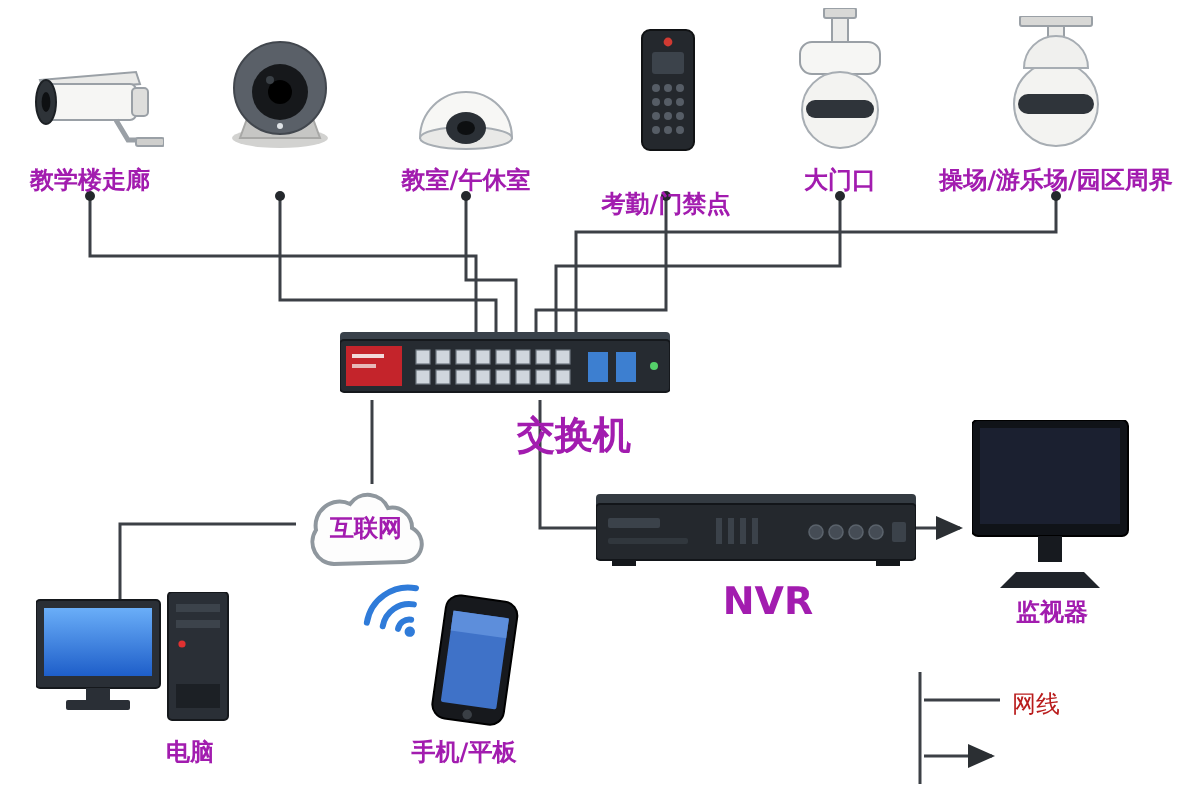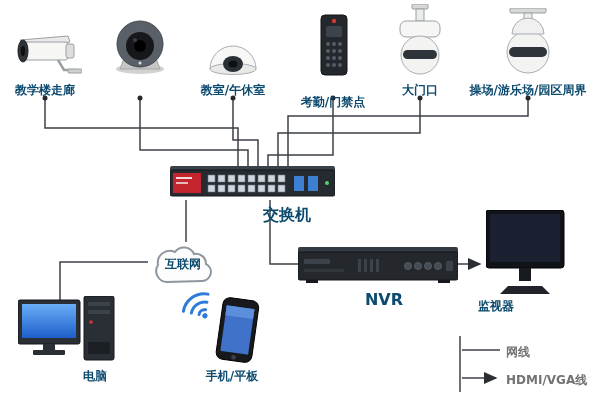--- a/index.html
+++ b/index.html
@@ -1,23 +1,23 @@
 <!DOCTYPE html>
 <html><head>
 <meta charset="utf-8">
 <style>
   * { margin:0; padding:0; box-sizing:border-box; }
   body { font-family:"DejaVu Sans","Liberation Sans",sans-serif; background:#fff; }
   .stage { position:relative; width:600px; height:400px; background:#ffffff; overflow:hidden; }
   .wires { position:absolute; left:0; top:0; z-index:1; }
   .device { position:absolute; z-index:2; }
   .lbl { position:absolute; z-index:3; transform:translateX(-50%); font-size:12px; font-weight:700;
-         color:#0c4a6e; white-space:nowrap; letter-spacing:0; }
-  .lbl--big { font-size:16px; }
-  .lbl--plain { transform:none; font-weight:700; color:#737373; }
+         color:#a21caf; white-space:nowrap; letter-spacing:0; }
+  .lbl--big { font-size:19px; }
+  .lbl--plain { transform:none; font-weight:400; color:#b91c1c; }
   .rot8  { transform:rotate(8deg); }
   .rotm35 { transform:rotate(-35deg); }
 </style>
 </head>
 <body>
 
 <div class="stage">
 
   <svg class="wires" width="600" height="400" viewBox="0 0 600 400">
     <defs>
@@ -240,18 +240,17 @@
   <div class="lbl lbl--big" style="left:372px; top:290px;margin-left:12px;">NVR</div>
 
   <div class="device" style="left:486px; top:210px;">
     <svg width="80" height="88" viewBox="0 0 80 88">
       <rect x="0" y="0" width="78" height="58" rx="3" fill="#101318" stroke="#000"></rect>
       <rect x="4" y="4" width="70" height="48" fill="#1b2030"></rect>
       <rect x="33" y="58" width="12" height="13" fill="#171a1f"></rect>
       <path d="M22 76 h34 l8 8 H14 Z" fill="#20242a"></path>
     </svg>
   </div>
-  <div class="lbl" style="left:496px; top:298px;">监视器</div>
+  <div class="lbl" style="left:526px; top:298px;">监视器</div>
 
   <div class="lbl lbl--plain" style="left:506px; top:344px;">网线</div>
-  <div class="lbl lbl--plain" style="left:506px; top:372px;">HDMI/VGA线</div>
 
 </div>
 
 </body></html>

